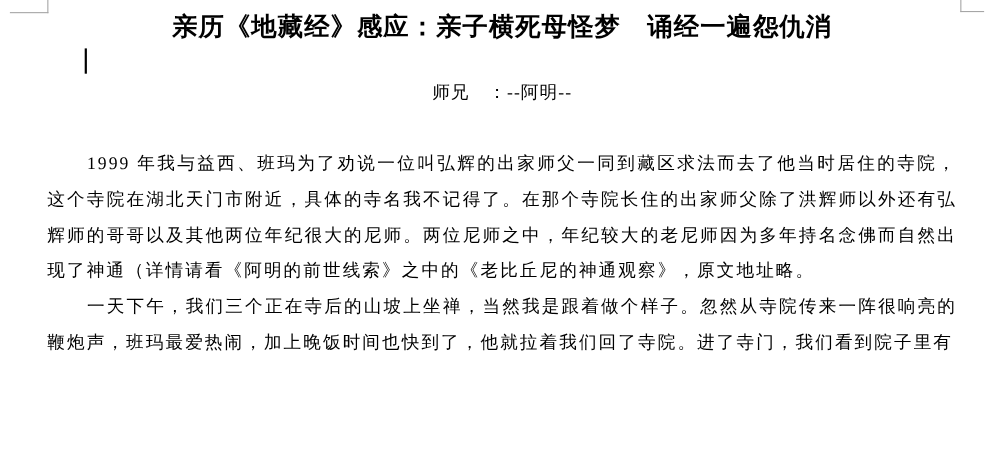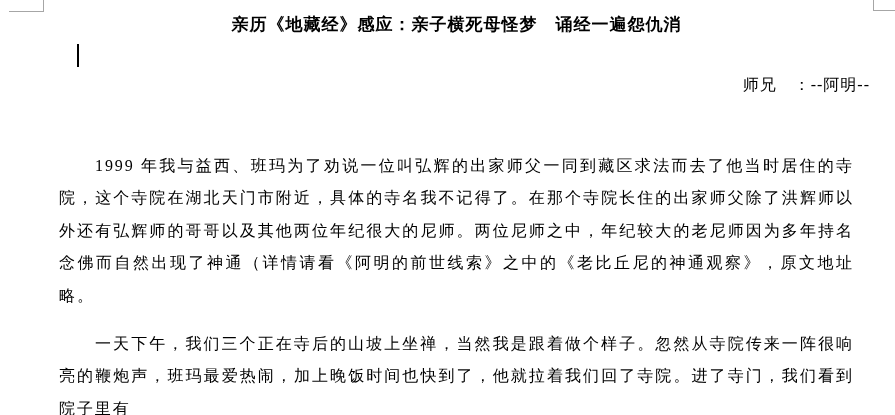--- a/index.html
+++ b/index.html
@@ -37,40 +37,40 @@
   }
 
   .content {
     position: absolute;
     left: 43px; top: 10px;
     width: 827px;
   }
 
   .title {
     margin: 0;
-    font-size: 17px;
+    font-size: 23px;
     font-weight: bold;
     line-height: 30px;
     text-align: center;
     letter-spacing: 1px;
     white-space: nowrap;
   }
 
   .blank-line { height: 30px; }
   .blank-line.tall { height: 34px; }
 
   .byline {
     font-size: 16px;
     line-height: 30px;
-    text-align: right;
+    text-align: center;
     letter-spacing: 1px;
   }
 
   .para {
-    margin: 16px;
+    margin: 0;
     font-size: 16px;
     line-height: 32.4px;
     letter-spacing: 1.9px;
     text-align: justify;
     text-indent: 36px;
   }
 </style>
 </head>
 <body>
 

